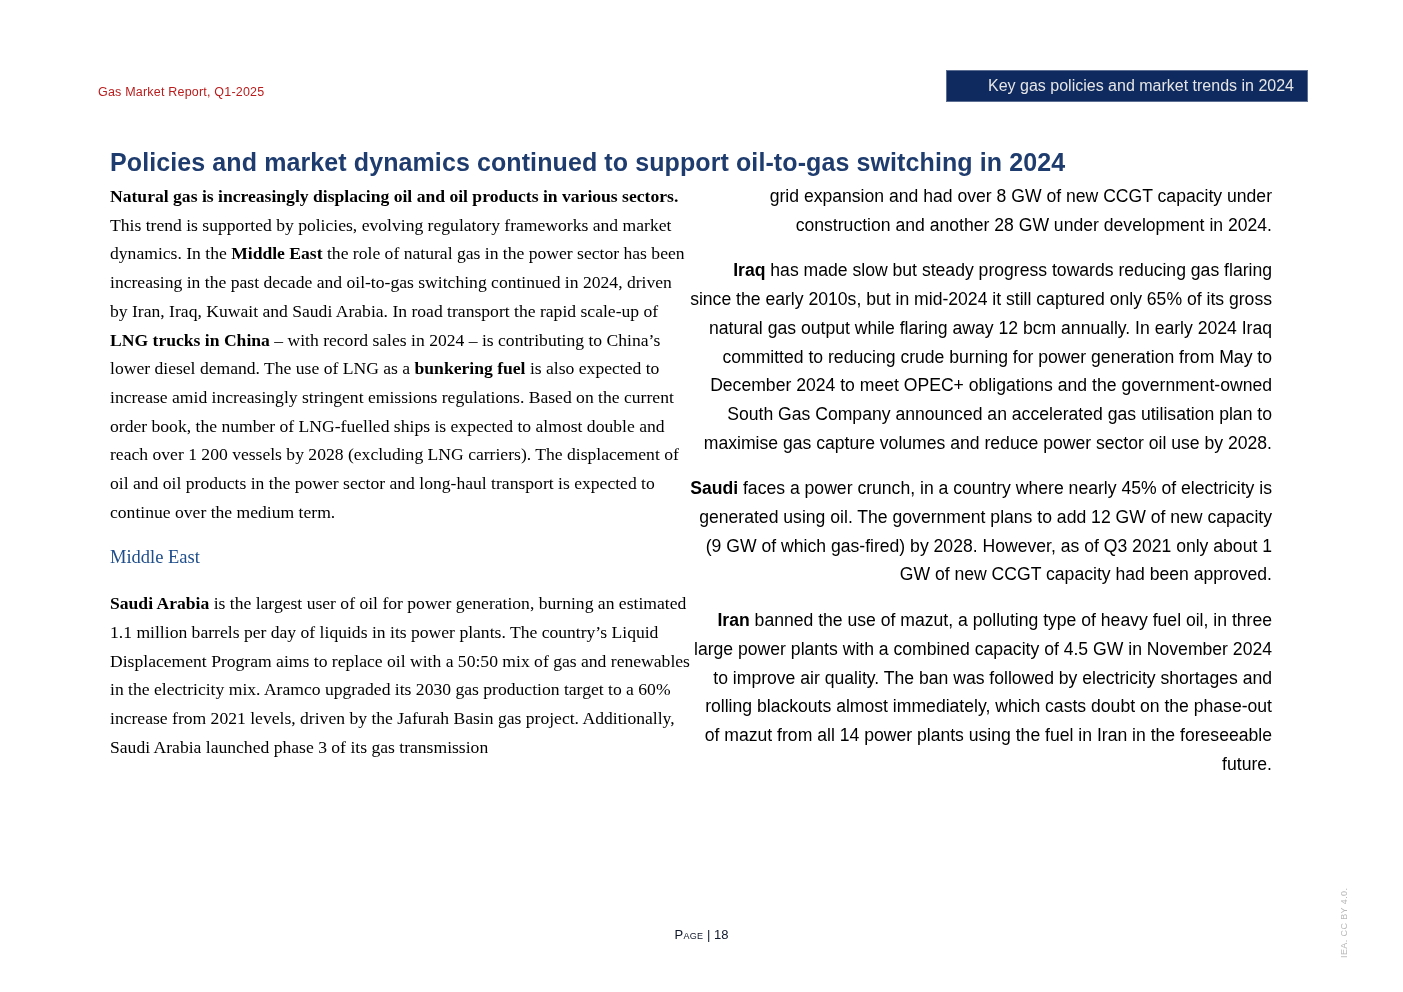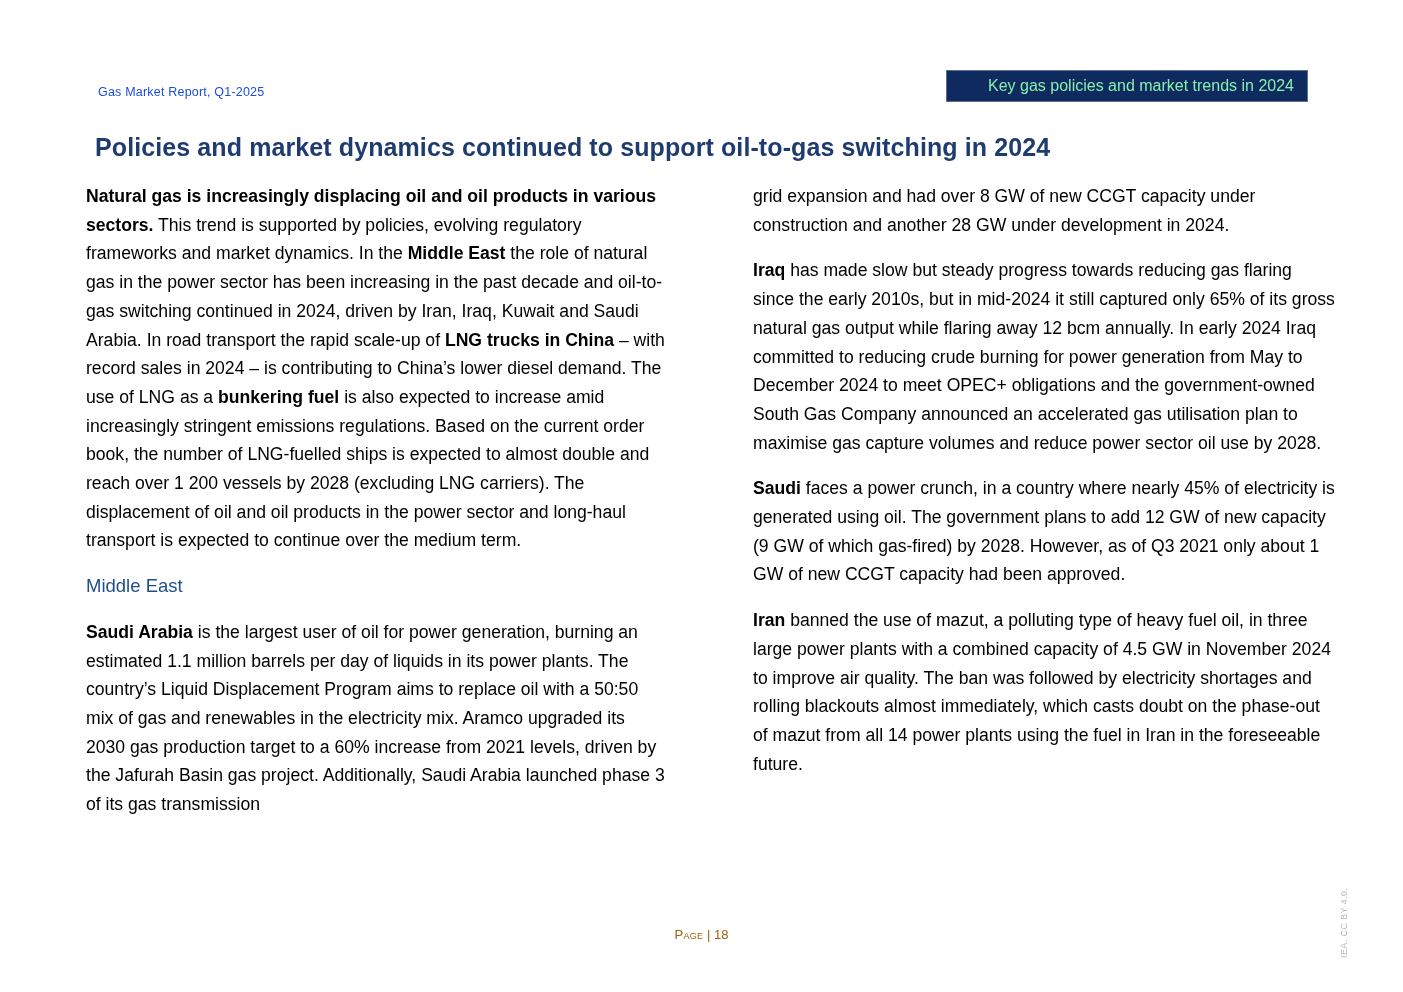--- a/index.html
+++ b/index.html
@@ -1,30 +1,30 @@
 <!DOCTYPE html>
 <html><head>
   <meta charset="utf-8">
   <style>
     html, body { margin: 0; padding: 0; background: #ffffff; }
     body { width: 1403px; height: 992px; position: relative; overflow: hidden;
            font-family: "Liberation Sans", sans-serif; color: #000; }
-    .report-name { position: absolute; left: 98px; top: 85px; font-size: 12.5px; color: #1d4ed8; letter-spacing: 0.2px; }
+    .report-name { position: absolute; left: 98px; top: 85px; font-size: 12.5px; color: #b91c1c; letter-spacing: 0.2px; }
     .section-box { position: absolute; left: 946px; top: 70px; width: 362px; height: 32px;
                    background: #0e2a5f; border: 1px solid #5d6e93; box-sizing: border-box;
-                   color: #86efac; font-size: 16px; line-height: 30px; text-align: right; padding-right: 13px; }
-    .page-title { position: absolute; left: 94px; top: 132px; margin: 1px; font-size: 25px; font-weight: bold;
+                   color: #e5e5e5; font-size: 16px; line-height: 30px; text-align: right; padding-right: 13px; }
+    .page-title { position: absolute; left: 94px; top: 132px; margin: 16px; font-size: 25px; font-weight: bold;
                   color: #1f3c6e; letter-spacing: 0.1px; white-space: nowrap; }
     .col { position: absolute; top: 182px; font-size: 17.6px; line-height: 28.7px; }
-    .col-left { left: 86px; width: 582px; }
-    .col-right { left: 753px; width: 582px; }
+    .col-left { left: 110px; width: 582px; font-family: Liberation Serif, serif; }
+    .col-right { left: 690px; width: 582px; text-align: right; }
     .col p { margin: 0 0 17px 0; }
     .col b { font-weight: bold; }
     .subheading { color: #1f4e8a; font-size: 18.5px; margin: 0 0 17px 0; line-height: 28.7px; font-weight: normal; }
-    .footer { position: absolute; left: 0; width: 1403px; top: 927px; text-align: center; font-size: 13px; color: #a16207; }
+    .footer { position: absolute; left: 0; width: 1403px; top: 927px; text-align: center; font-size: 13px; color: #0f172a; }
     .footer .pg { font-variant: small-caps; letter-spacing: 0.3px; }
     .license { position: absolute; left: 1339px; top: 958px; transform: rotate(-90deg); transform-origin: left top;
                font-size: 9px; color: #b8b8b8; white-space: nowrap; letter-spacing: 0.4px; }
   </style>
 </head>
 <body>
 
 <div class="report-name">Gas Market Report, Q1-2025</div>
 <div class="section-box">Key gas policies and market trends in 2024</div>
 

